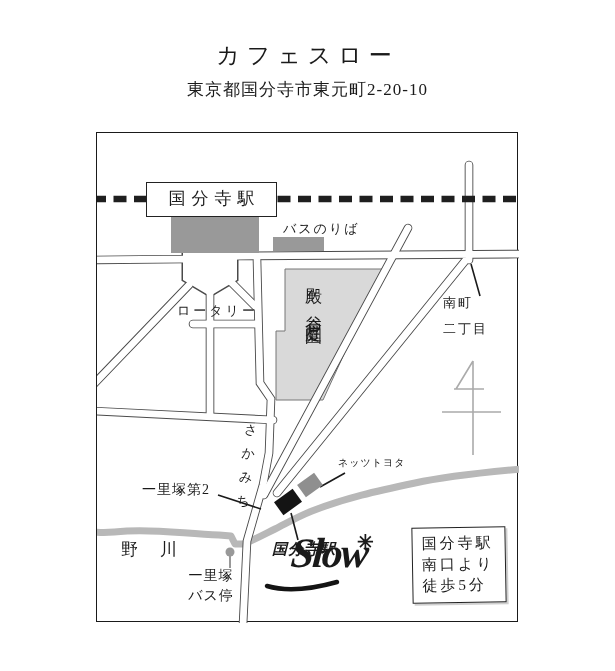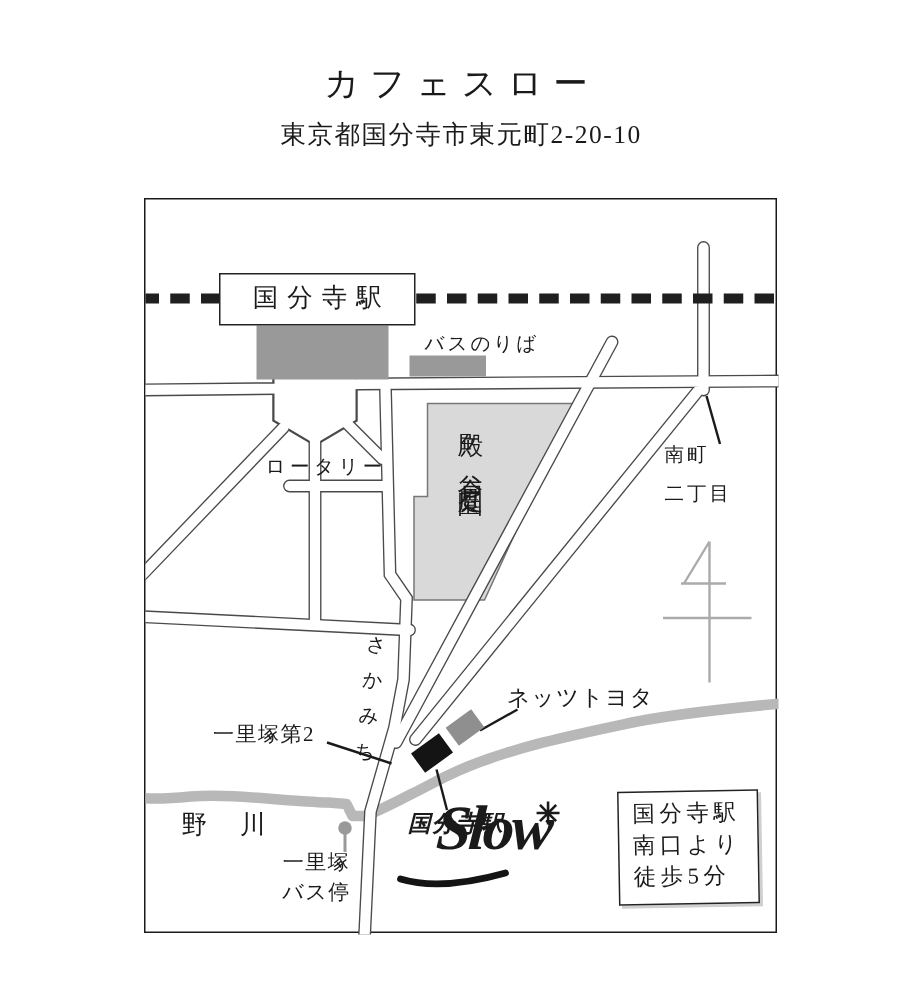--- a/index.html
+++ b/index.html
@@ -23,21 +23,21 @@
   .rotary-label{left:80px;top:129px;font-size:13px;letter-spacing:3px;margin-top:40px;}
   .garden-label{left:205px;top:142px;font-size:17px;writing-mode:vertical-rl;
        letter-spacing:4px;height:140px;}
   .minamicho{left:346px;top:157px;font-size:13px;line-height:26px;letter-spacing:2px;}
   .sakamichi{left:146px;top:281px;font-size:13px;writing-mode:vertical-rl;
        letter-spacing:9px;height:90px;transform:rotate(6deg);transform-origin:top left;}
   .ichirizuka2{left:45px;top:348px;font-size:14px;letter-spacing:1px;}
   .nogawa{left:24px;top:405px;font-size:17px;letter-spacing:22px;}
   .busstop-label{left:80px;top:433px;width:68px;font-size:14px;line-height:20px;
        text-align:center;letter-spacing:1px;}
-  .netz{left:241px;top:323px;font-size:15px;letter-spacing:1px;}
+  .netz{left:241px;top:323px;font-size:10px;letter-spacing:1px;}
   .logo-cafe{left:175px;top:407px;font-size:15px;font-weight:bold;font-style:italic;
        letter-spacing:1px;}
   .logo-slow{left:194px;top:399px;font-size:42px;font-weight:800;font-style:italic;
        letter-spacing:-2px;line-height:1;transform:skewX(-4deg);}
   .logo-star{left:260px;top:397px;font-size:20px;font-weight:bold;}
   .info-box{left:315px;top:394px;width:94px;height:76px;background:#fff;
        border:1.4px solid #222;box-sizing:border-box;padding:5px 0 0 9px;
        font-size:15px;line-height:21px;letter-spacing:3px;
        transform:rotate(-1deg);box-shadow:2px 2px 0 #cfcfcf;}
 </style>

